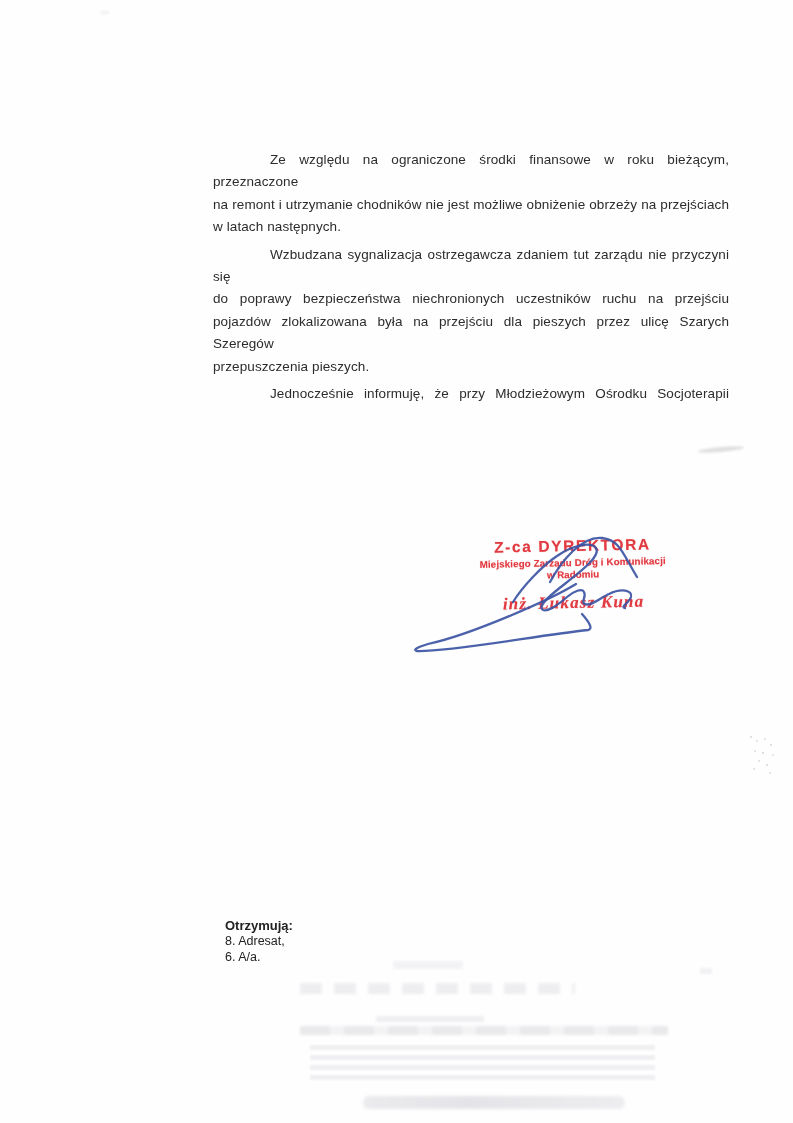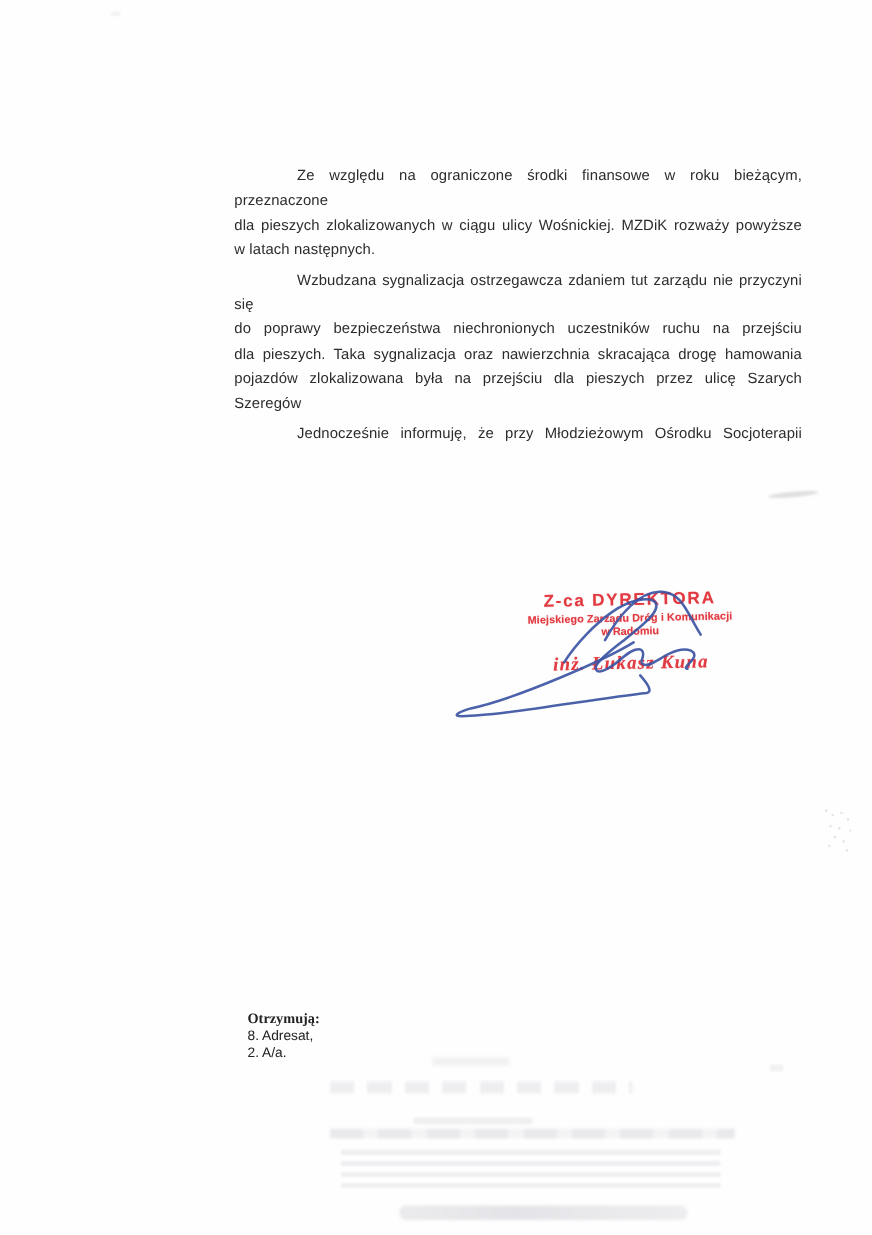--- a/index.html
+++ b/index.html
@@ -28,21 +28,21 @@
   .stamp-city{font-size:9.8px;font-weight:700;margin-top:1px;}
   .stamp-name{
     font-family:"Liberation Serif","DejaVu Serif",serif;font-style:italic;font-weight:700;
     font-size:17px;letter-spacing:1.2px;margin-top:13px;white-space:nowrap;
   }
   
   .signature-svg{position:absolute;left:390px;top:530px;width:280px;height:130px;}
   .signature-svg path{fill:none;stroke:#3c55a4;stroke-width:2.3;stroke-linecap:round;opacity:.92;}
   
   .distribution{position:absolute;left:225px;top:918px;color:#222;font-size:12.5px;line-height:15.8px;}
-  .distribution .heading{font-weight:700;font-size:13px;font-family:Liberation Serif, serif;}
+  .distribution .heading{font-weight:700;font-size:13px;}
   
   .artifact{position:absolute;pointer-events:none;}
   .smudge-u11a{left:698px;top:447px;width:46px;height:5px;background:#c6c6c9;border-radius:50%;
     filter:blur(1.2px);opacity:.55;transform:rotate(-5deg);}
   .speck-top{left:101px;top:11px;width:8px;height:3px;background:#f0f0f2;filter:blur(1px);}
   .speckle{left:750px;top:736px;width:2px;height:2px;background:#c8c8cc;filter:blur(.4px);opacity:.55;
     box-shadow:6px 4px 0 #cfcfd3,14px 2px 0 #d5d5d8,20px 8px 0 #c9c9cd,4px 14px 0 #d2d2d5,
     12px 16px 0 #c6c6ca,22px 18px 0 #d8d8da,8px 24px 0 #cdcdd0,16px 28px 0 #c9c9cc,
     3px 32px 0 #d4d4d6,19px 36px 0 #cfcfd2;}
   .bleed0{left:393px;top:961px;width:70px;height:8px;background:#f0f0f2;filter:blur(1.5px);opacity:.8;}
@@ -61,28 +61,28 @@
     background:linear-gradient(90deg,#e9e9ec,#e2e2e6 40%,#ececef);filter:blur(1.4px);opacity:.9;}
 </style>
 </head>
 <body>
 
 <div class="page">
 
   <div class="body-text">
     <div class="para">
       <div class="line first">Ze względu na ograniczone środki finansowe w roku bieżącym, przeznaczone</div>
-      <div class="line">dla pieszych zlokalizowanych w ciągu ulicy Wośnickiej. MZDiK rozważy powyższe</div>
+      <div class="line">na remont i utrzymanie chodników nie jest możliwe obniżenie obrzeży na przejściach</div>
       <div class="line last">w latach następnych.</div>
     </div>
     <div class="para">
       <div class="line first">Wzbudzana sygnalizacja ostrzegawcza zdaniem tut zarządu nie przyczyni się</div>
       <div class="line">do poprawy bezpieczeństwa niechronionych uczestników ruchu na przejściu</div>
-      <div class="line">dla pieszych. Taka sygnalizacja oraz nawierzchnia skracająca drogę hamowania</div>
       <div class="line">pojazdów zlokalizowana była na przejściu dla pieszych przez ulicę Szarych Szeregów</div>
+      <div class="line last">przepuszczenia pieszych.</div>
     </div>
     <div class="para">
       <div class="line first">Jednocześnie informuję, że przy Młodzieżowym Ośrodku Socjoterapii</div>
     </div>
   </div>
 
   <div class="stamp">
     <div class="stamp-title">Z-ca DYREKTORA</div>
     <div class="stamp-org">Miejskiego Zarządu Dróg i Komunikacji</div>
     <div class="stamp-city">w Radomiu</div>
@@ -91,21 +91,21 @@
 
   <svg class="signature-svg" viewBox="0 0 280 130" aria-hidden="true">
     <path d="M 160 52 C 172 30 192 6 212 8 C 230 10 233 24 247 47"></path>
     <path d="M 123 72 C 133 56 152 36 167 26 C 181 16 201 11 206 18 C 211 26 191 41 176 53 C 159 66 149 75 152 79 C 155 84 168 75 177 67 C 184 61 192 58 194 62 C 197 67 190 72 195 74 C 200 77 210 68 219 64 C 231 58 243 60 241 67 C 239 73 230 77 235 78"></path>
     <path d="M 186 54 C 160 70 80 105 38 114 C 28 117 22 120 27 121 C 60 122 150 105 198 100 C 203 99 200 93 192 84"></path>
   </svg>
 
   <div class="distribution">
     <div class="heading">Otrzymują:</div>
     <div>8. Adresat,</div>
-    <div>2. A/a.</div>
+    <div>6. A/a.</div>
   </div>
 
   <div class="artifact speck-top"></div>
   <div class="artifact smudge-u11a"></div>
   <div class="artifact speckle"></div>
   <div class="artifact bleed0"></div>
   <div class="artifact bleed1"></div>
   <div class="artifact bleed1b"></div>
   <div class="artifact bleed2"></div>
   <div class="artifact bleed3"></div>

